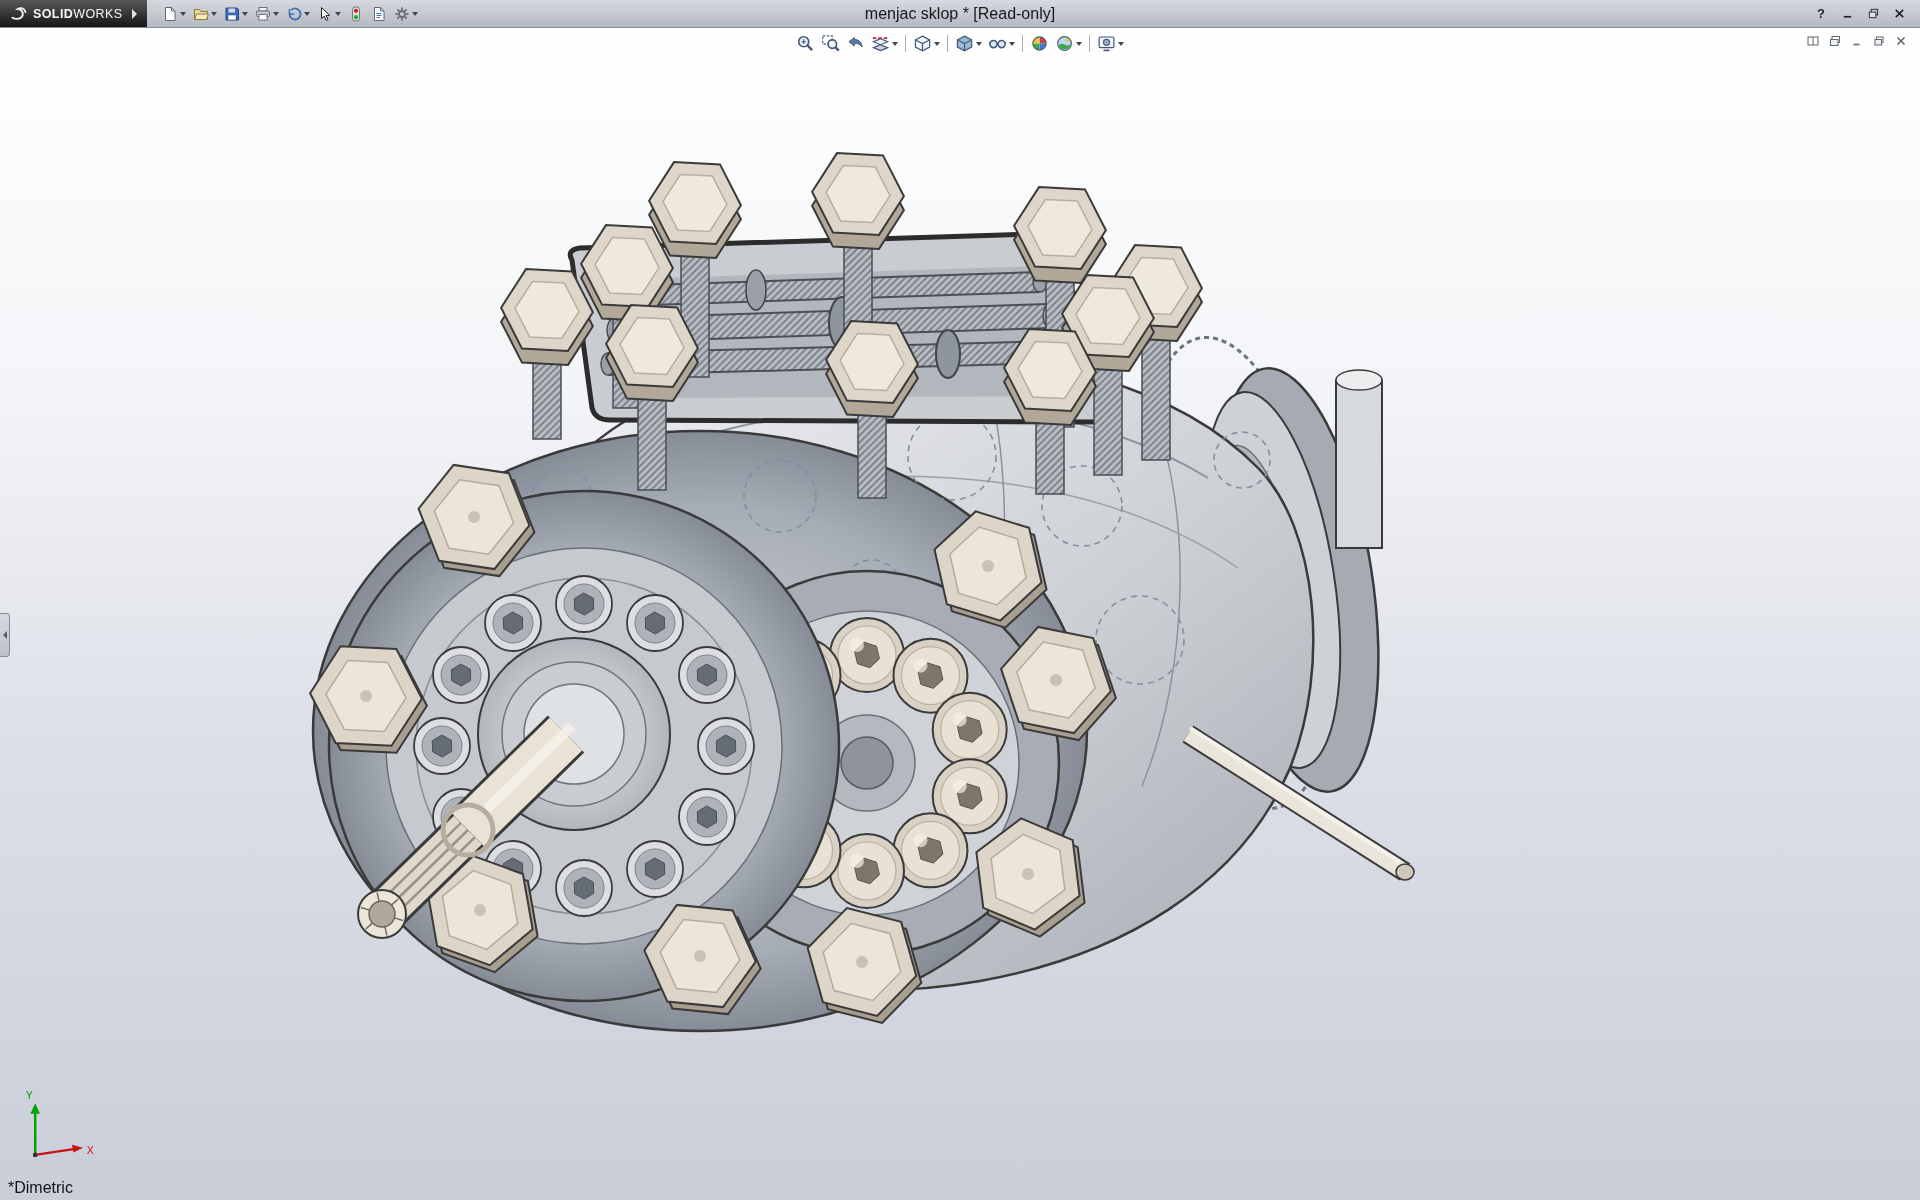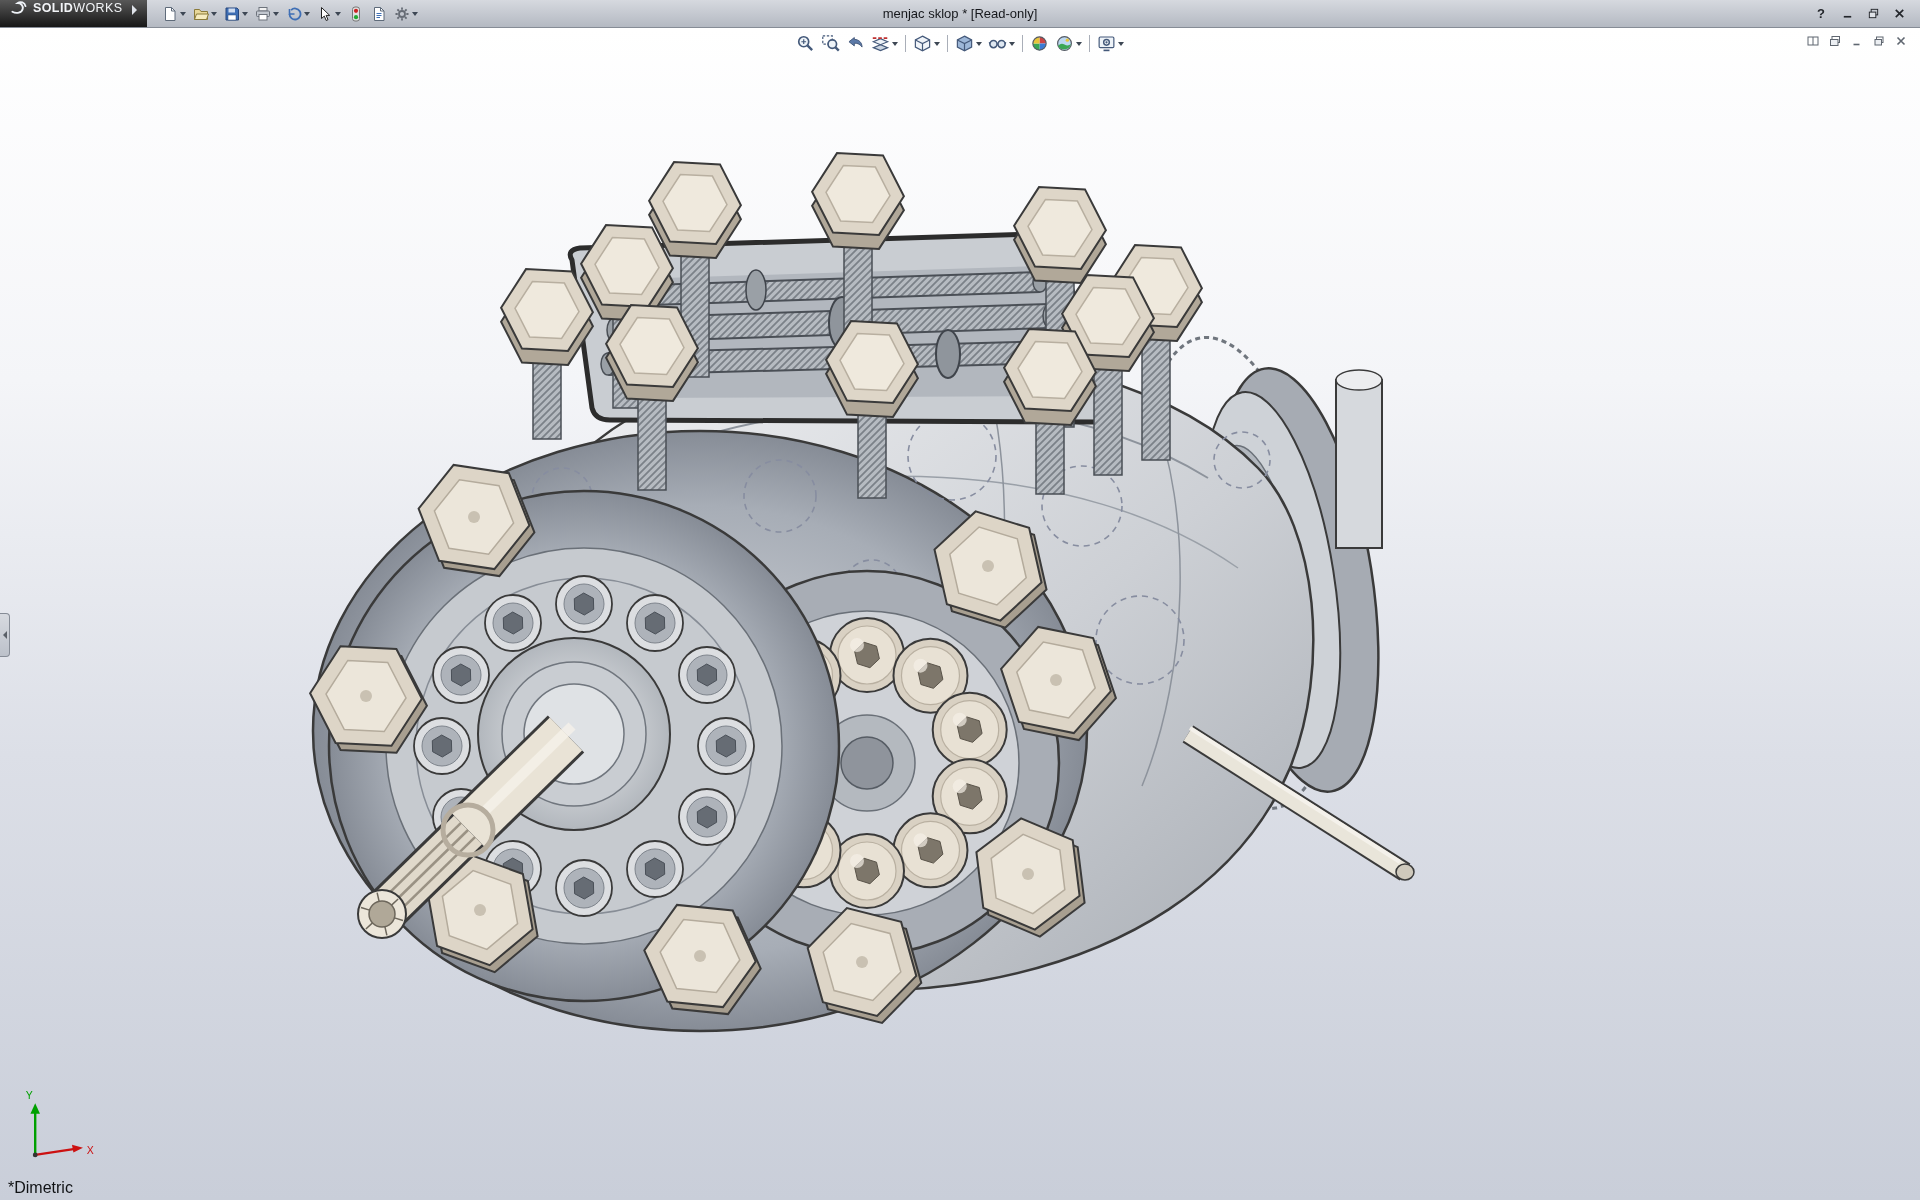--- a/index.html
+++ b/index.html
@@ -8,38 +8,38 @@
   .app { width:1920px; height:1200px; display:flex; flex-direction:column; }
 
   
   .titlebar {
     height:28px; flex:0 0 28px; display:flex; align-items:center;
     background:linear-gradient(#d6d9df,#b4b9c2);
     border-bottom:1px solid #868c96; position:relative; z-index:5;
   }
   .logo {
     height:100%; background:linear-gradient(#585858,#161616);
-    color:#fff; display:flex; align-items:flex-end; padding:0 10px 12px 8px; gap:5px;
+    color:#fff; display:flex; align-items:center; padding:0 10px 0 8px; gap:5px;
   }
   .logo-mark svg { width:20px; height:15px; display:block; }
   .logo-text { font-size:12.5px; letter-spacing:.4px; color:#f2f4f7; white-space:nowrap; }
   .logo-text b { font-weight:bold; }
   .logo-arrow { width:0; height:0; border-top:5px solid transparent; border-bottom:5px solid transparent; border-left:5px solid #dfe3e9; margin-left:5px; }
 
   .tools { display:flex; align-items:center; gap:1px; padding-left:12px; position:relative; z-index:2; }
   .tbtn { display:flex; align-items:center; padding:2px 3px; border-radius:2px; cursor:default; }
   .tbtn .icon { display:flex; }
   .tbtn .icon svg { width:16px; height:16px; display:block; }
 
   .caret { width:0; height:0; border-left:3px solid transparent; border-right:3px solid transparent; border-top:4px solid #3d4754; margin-left:2px; }
   .sep { width:1px; height:17px; background:#a9aeb8; margin:0 3px; }
 
   .title {
     position:absolute; left:0; right:0; top:0; height:20px; line-height:28px;
-    text-align:center; font-size:13px; color:#16181c; pointer-events:none; z-index:1;
+    text-align:center; font-size:16px; color:#16181c; pointer-events:none; z-index:1;
   }
   .wincontrols { margin-left:auto; display:flex; align-items:center; gap:4px; padding-right:10px; position:relative; z-index:2; }
   .wbtn { width:22px; height:18px; display:flex; align-items:center; justify-content:center; }
   .wbtn svg { width:13px; height:13px; display:block; }
   .wbtn .glyph { font-size:13px; font-weight:bold; color:#23262b; }
 
   
   .viewport {
     position:relative; flex:1 1 auto; height:1171px; overflow:hidden;
     background:linear-gradient(180deg,#ffffff 0%,#f4f5f8 30%,#dcdfe7 62%,#c9ced9 100%);

